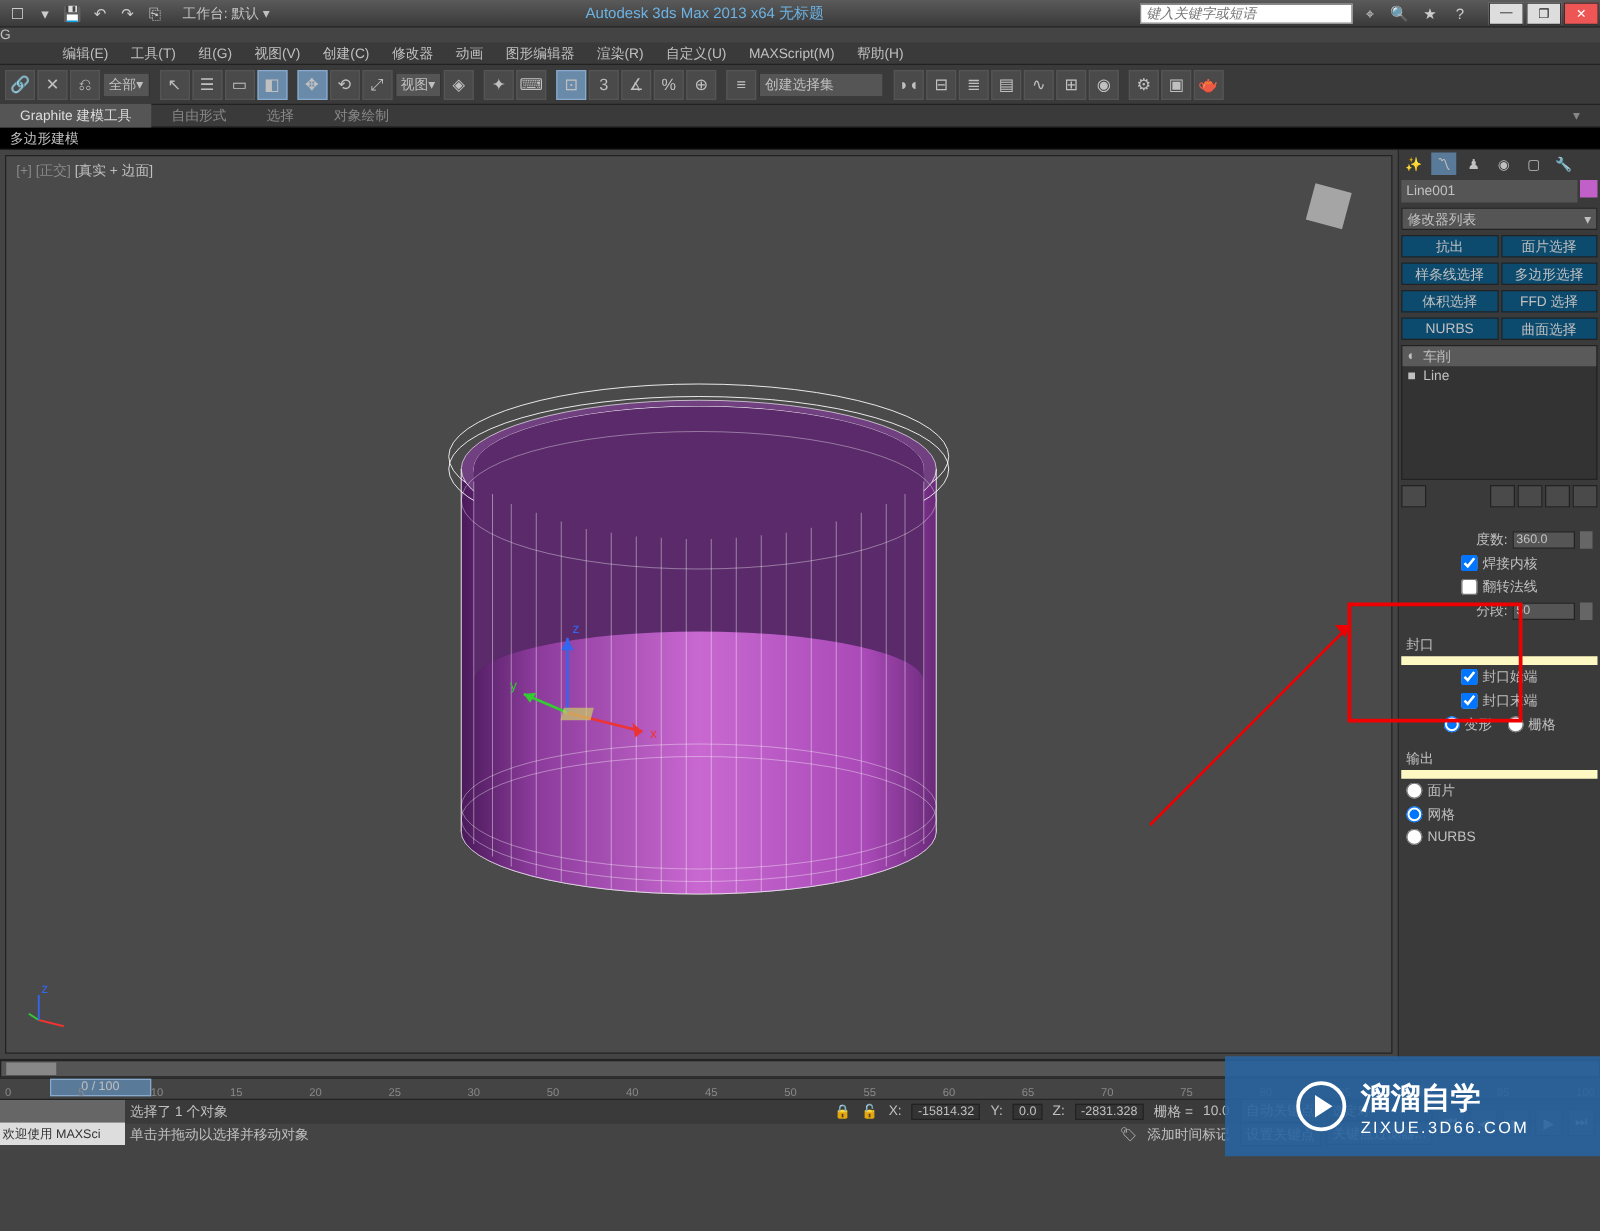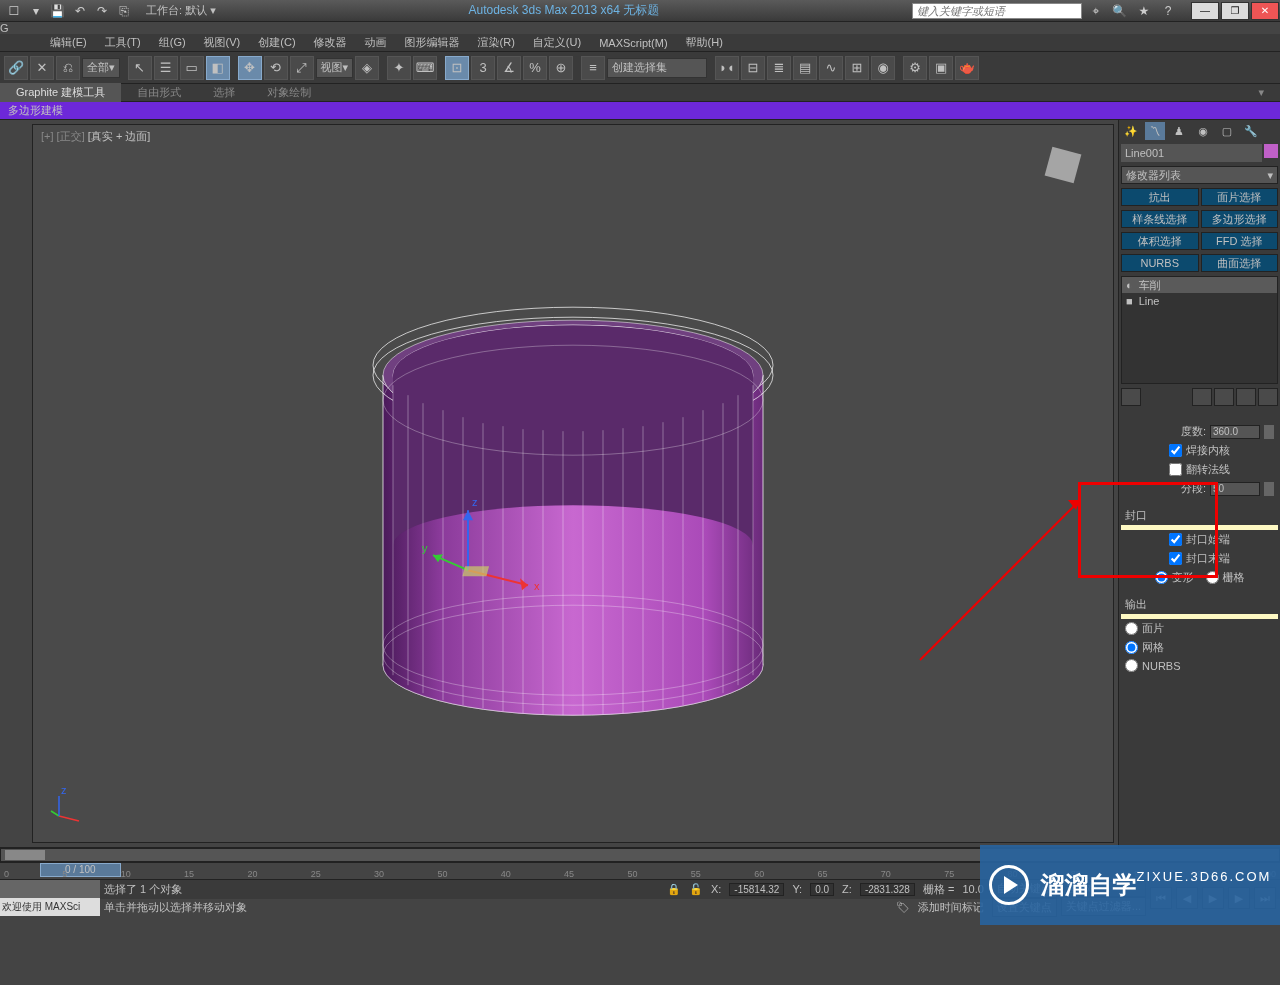--- a/index.html
+++ b/index.html
@@ -24,27 +24,27 @@
 .main-toolbar { height: 32px; background: #3a3a3a; display: flex; align-items: center; padding: 0 4px; gap: 2px; border-bottom: 1px solid #222; }
 .tb-btn { width: 24px; height: 24px; border: 1px solid #555; background: #4a4a4a; display: flex; align-items: center; justify-content: center; font-size: 13px; }
 .tb-btn.active { background: #6a8aaa; border-color: #8ac; }
 .tb-sep { width: 4px; }
 .tb-dropdown { height: 20px; background: #555; border: 1px solid #333; padding: 0 4px; font-size: 11px; display: flex; align-items: center; }
 
 
 .ribbon-tabs { height: 18px; background: #3a3a3a; display: flex; align-items: center; border-bottom: 1px solid #222; }
 .ribbon-tab { padding: 2px 16px; font-size: 11px; color: #888; }
 .ribbon-tab.active { background: #555; color: #ddd; }
-.ribbon-sub { height: 18px; background: #6d28d9; display: flex; align-items: center; padding: 0 8px; font-size: 11px; border-bottom: 1px solid #222; }
+.ribbon-sub { height: 18px; background: #000000; display: flex; align-items: center; padding: 0 8px; font-size: 11px; border-bottom: 1px solid #222; }
 
 
 .main-area { display: flex; height: 727px; }
 
 
-.viewport-container { flex: 1; background: #444; position: relative; margin-left: 28px; }
+.viewport-container { flex: 1; background: #444; position: relative; }
 .viewport { position: absolute; inset: 4px; background: #4a4a4a; border: 1px solid #222; }
 .vp-label { position: absolute; top: 4px; left: 8px; font-size: 11px; color: #aaa; }
 .vp-label .bracket { color: #888; }
 .viewcube { position: absolute; top: 20px; right: 20px; width: 60px; height: 60px; }
 .viewcube .cube { width: 30px; height: 30px; background: #ccc; margin: 5px auto; transform: rotate(15deg); opacity: 0.7; }
 .viewport svg.model { position: absolute; left: 50%; top: 50%; transform: translate(-50%, -48%); }
 .axis-mini { position: absolute; bottom: 16px; left: 16px; }
 
 
 .right-panel { width: 162px; background: #3a3a3a; border-left: 1px solid #222; display: flex; flex-direction: column; }
@@ -55,21 +55,21 @@
 .rp-dropdown { height: 18px; background: #555; border: 1px solid #222; margin: 2px; padding: 0 4px; font-size: 11px; display: flex; align-items: center; justify-content: space-between; }
 .rp-btn-row { display: flex; gap: 2px; margin: 2px; }
 .rp-btn { flex: 1; height: 18px; background: #0c4a6e; border: 1px solid #222; font-size: 11px; display: flex; align-items: center; justify-content: center; }
 .rp-stack { height: 108px; background: #333; border: 1px solid #222; margin: 2px; }
 .rp-stack-row { height: 16px; display: flex; align-items: center; padding: 0 4px; font-size: 11px; }
 .rp-stack-row.sel { background: #5a5a5a; }
 .rp-icons { height: 22px; display: flex; align-items: center; gap: 2px; padding: 0 2px; }
 .rp-icon { width: 20px; height: 18px; background: #4a4a4a; border: 1px solid #222; }
 
 .rp-rollout { margin: 4px 2px; }
-.rp-rollout-title { font-size: 11px; padding: 2px 4px; border-bottom: 5px solid #fef9c3; }
+.rp-rollout-title { font-size: 11px; padding: 2px 4px; border-bottom: 7px solid #fef9c3; }
 .rp-param-row { display: flex; align-items: center; padding: 2px 4px; font-size: 11px; gap: 4px; }
 .rp-param-row label { flex: 0 0 auto; }
 .rp-spinner { width: 50px; height: 14px; background: #555; border: 1px solid #222; padding: 0 2px; font-size: 10px; }
 .rp-spin-btns { width: 10px; height: 14px; background: #666; display: flex; flex-direction: column; font-size: 6px; }
 .rp-radio, .rp-check { display: flex; align-items: center; gap: 4px; font-size: 11px; }
 .highlight-box { position: absolute; border: 3px solid #e00; pointer-events: none; }
 .arrow-line { position: absolute; pointer-events: none; }
 
 
 .bottom-area { height: 52px; background: #3a3a3a; border-top: 1px solid #222; }
@@ -86,21 +86,21 @@
 .status-msg { flex: 1; display: flex; flex-direction: column; padding: 0 4px; }
 .status-msg-row { height: 18px; display: flex; align-items: center; font-size: 10px; gap: 8px; }
 .status-coord { background: #333; border: 1px solid #222; padding: 0 4px; font-size: 10px; }
 .status-right { display: flex; align-items: center; gap: 4px; padding: 0 4px; }
 .anim-btn { width: 22px; height: 22px; background: #4a4a4a; border: 1px solid #222; display: flex; align-items: center; justify-content: center; }
 
 
 .watermark { position: absolute; right: 0; bottom: 60px; width: 300px; height: 80px; background: rgba(40,100,160,0.9); display: flex; align-items: center; justify-content: center; gap: 12px; }
 .watermark .play-icon { width: 40px; height: 40px; border: 3px solid #fff; border-radius: 50%; display: flex; align-items: center; justify-content: center; }
 .watermark .play-icon::after { content: ''; border-left: 14px solid #fff; border-top: 9px solid transparent; border-bottom: 9px solid transparent; margin-left: 4px; }
-.watermark .wm-text { display: flex; }
+.watermark .wm-text { display: flex; flex-direction: column; }
 .watermark .wm-cn { font-size: 24px; color: #fff; font-weight: bold; }
 .watermark .wm-url { font-size: 13px; color: #fff; letter-spacing: 2px; }
 </style>
 </head>
 <body>
 
 <div class="titlebar">
   <div class="qat">
     <div class="qat-btn">☐</div>
     <div class="qat-btn">▾</div>

